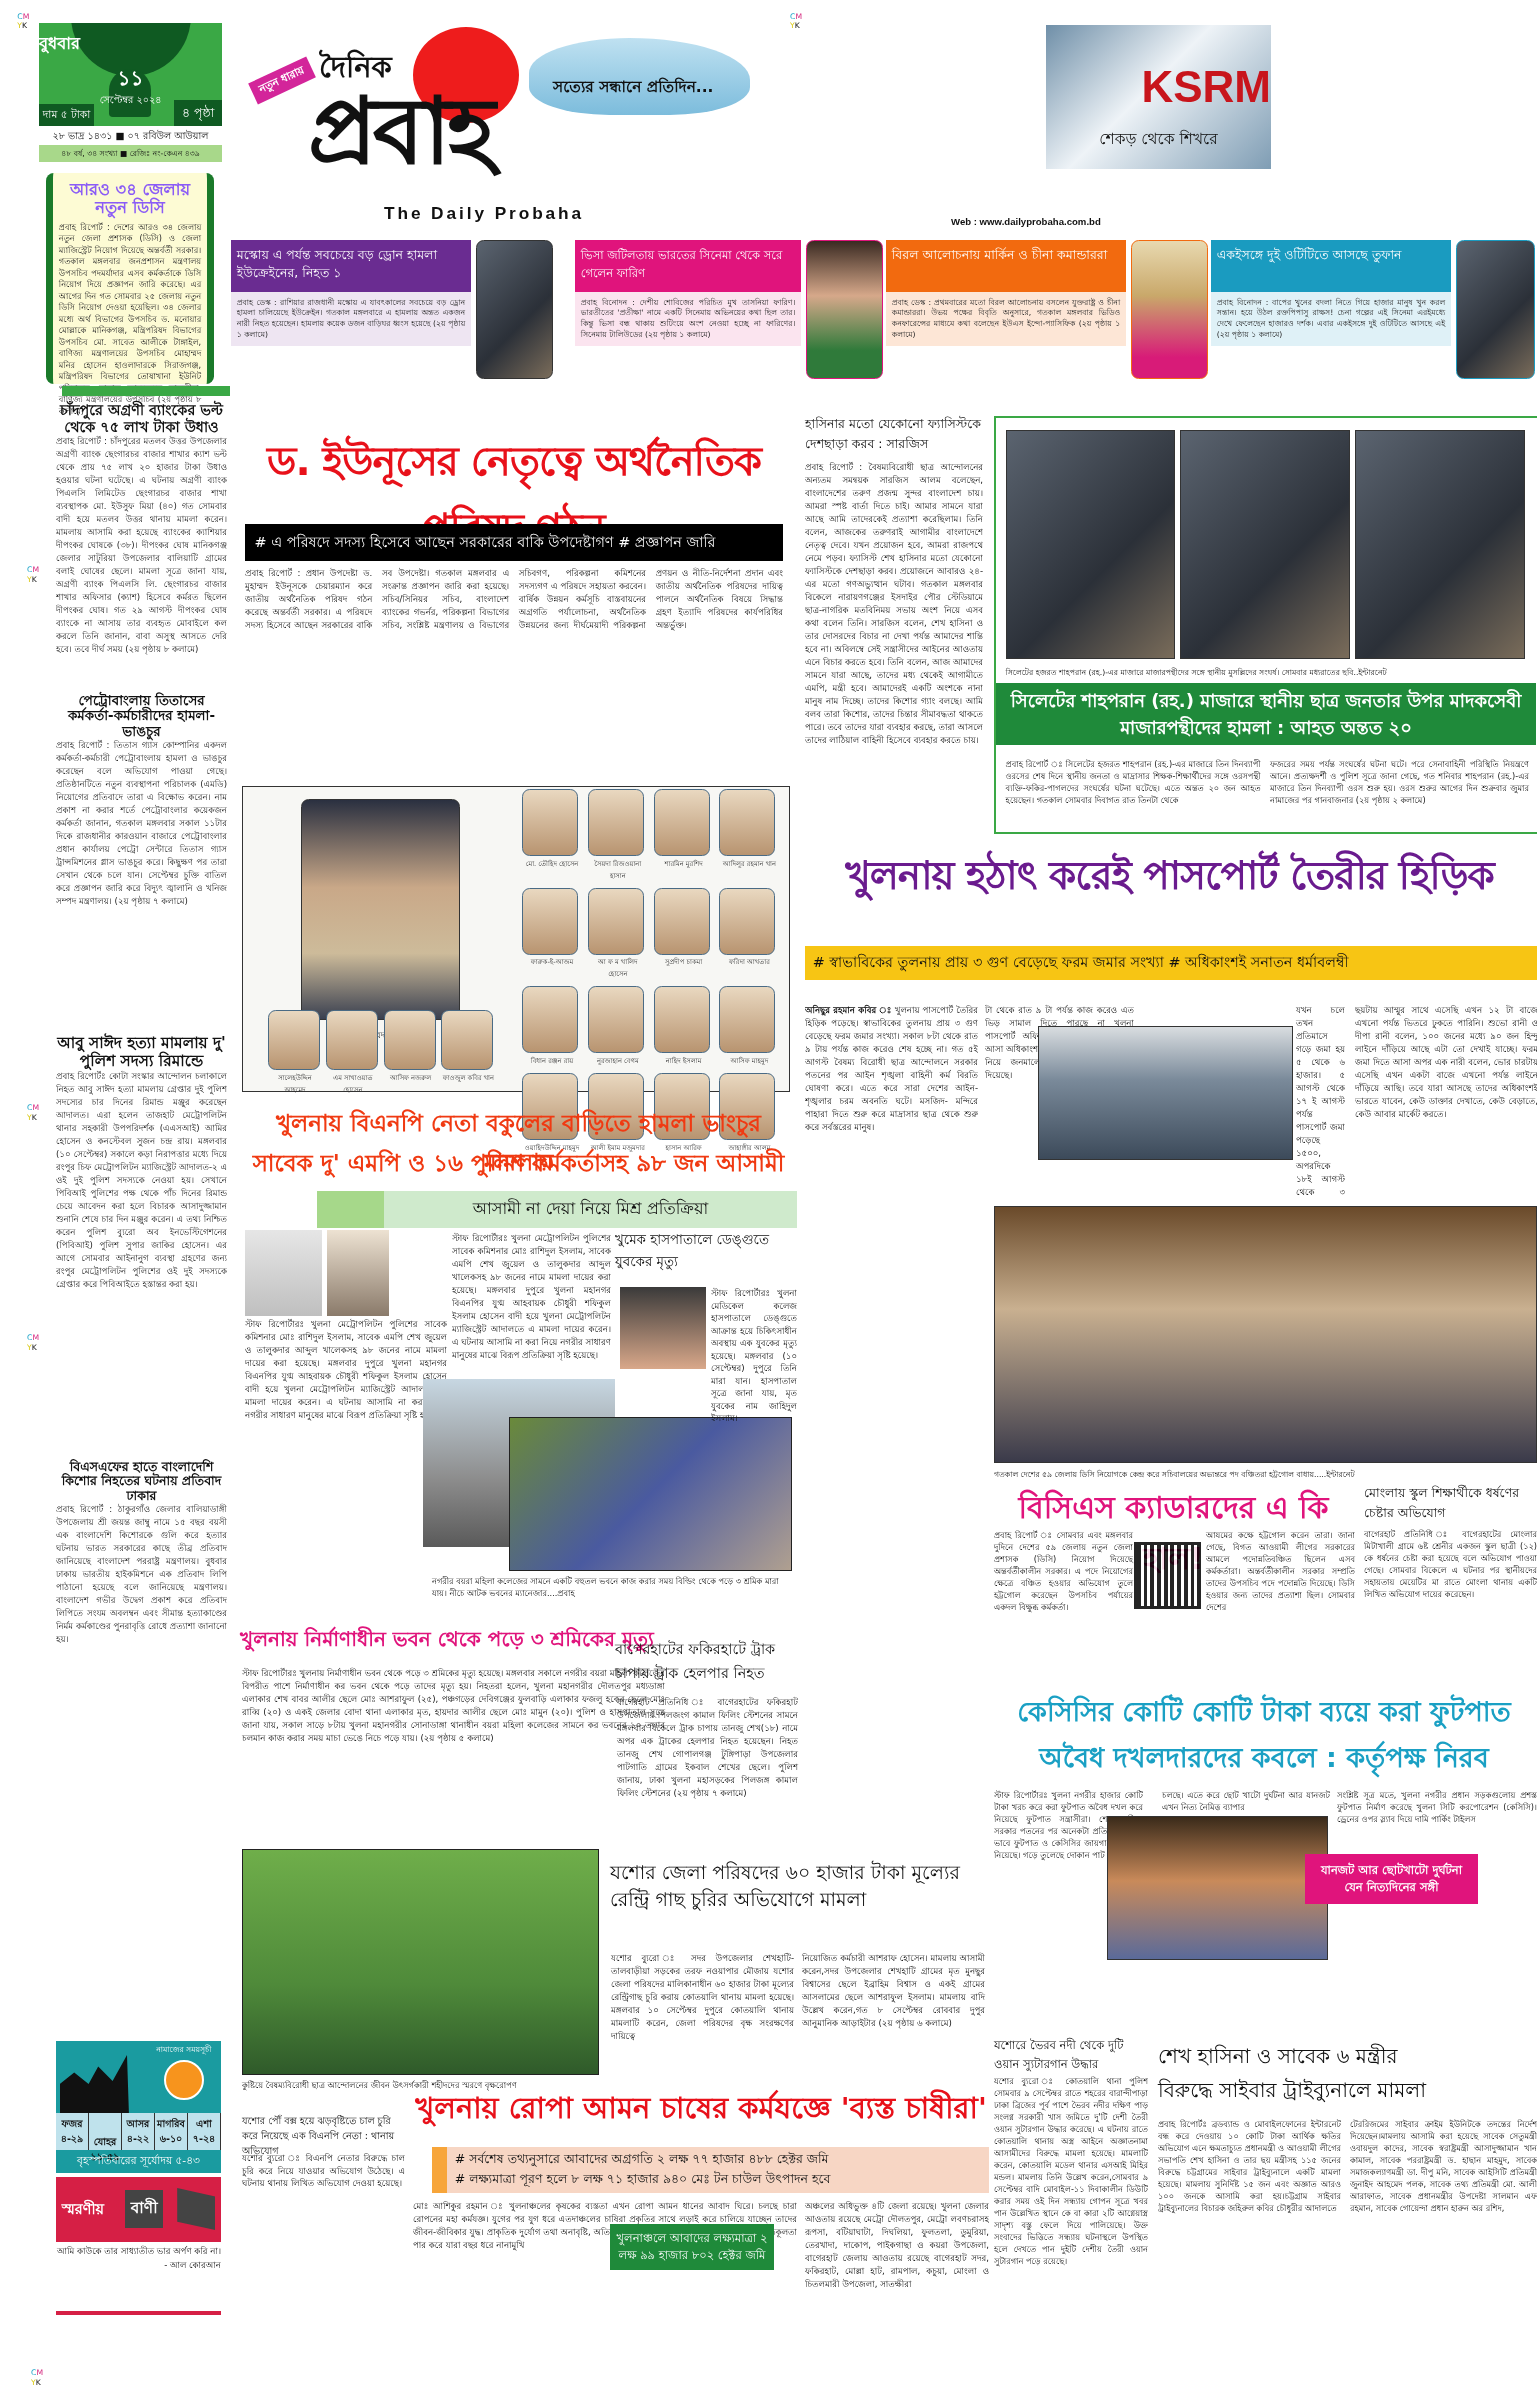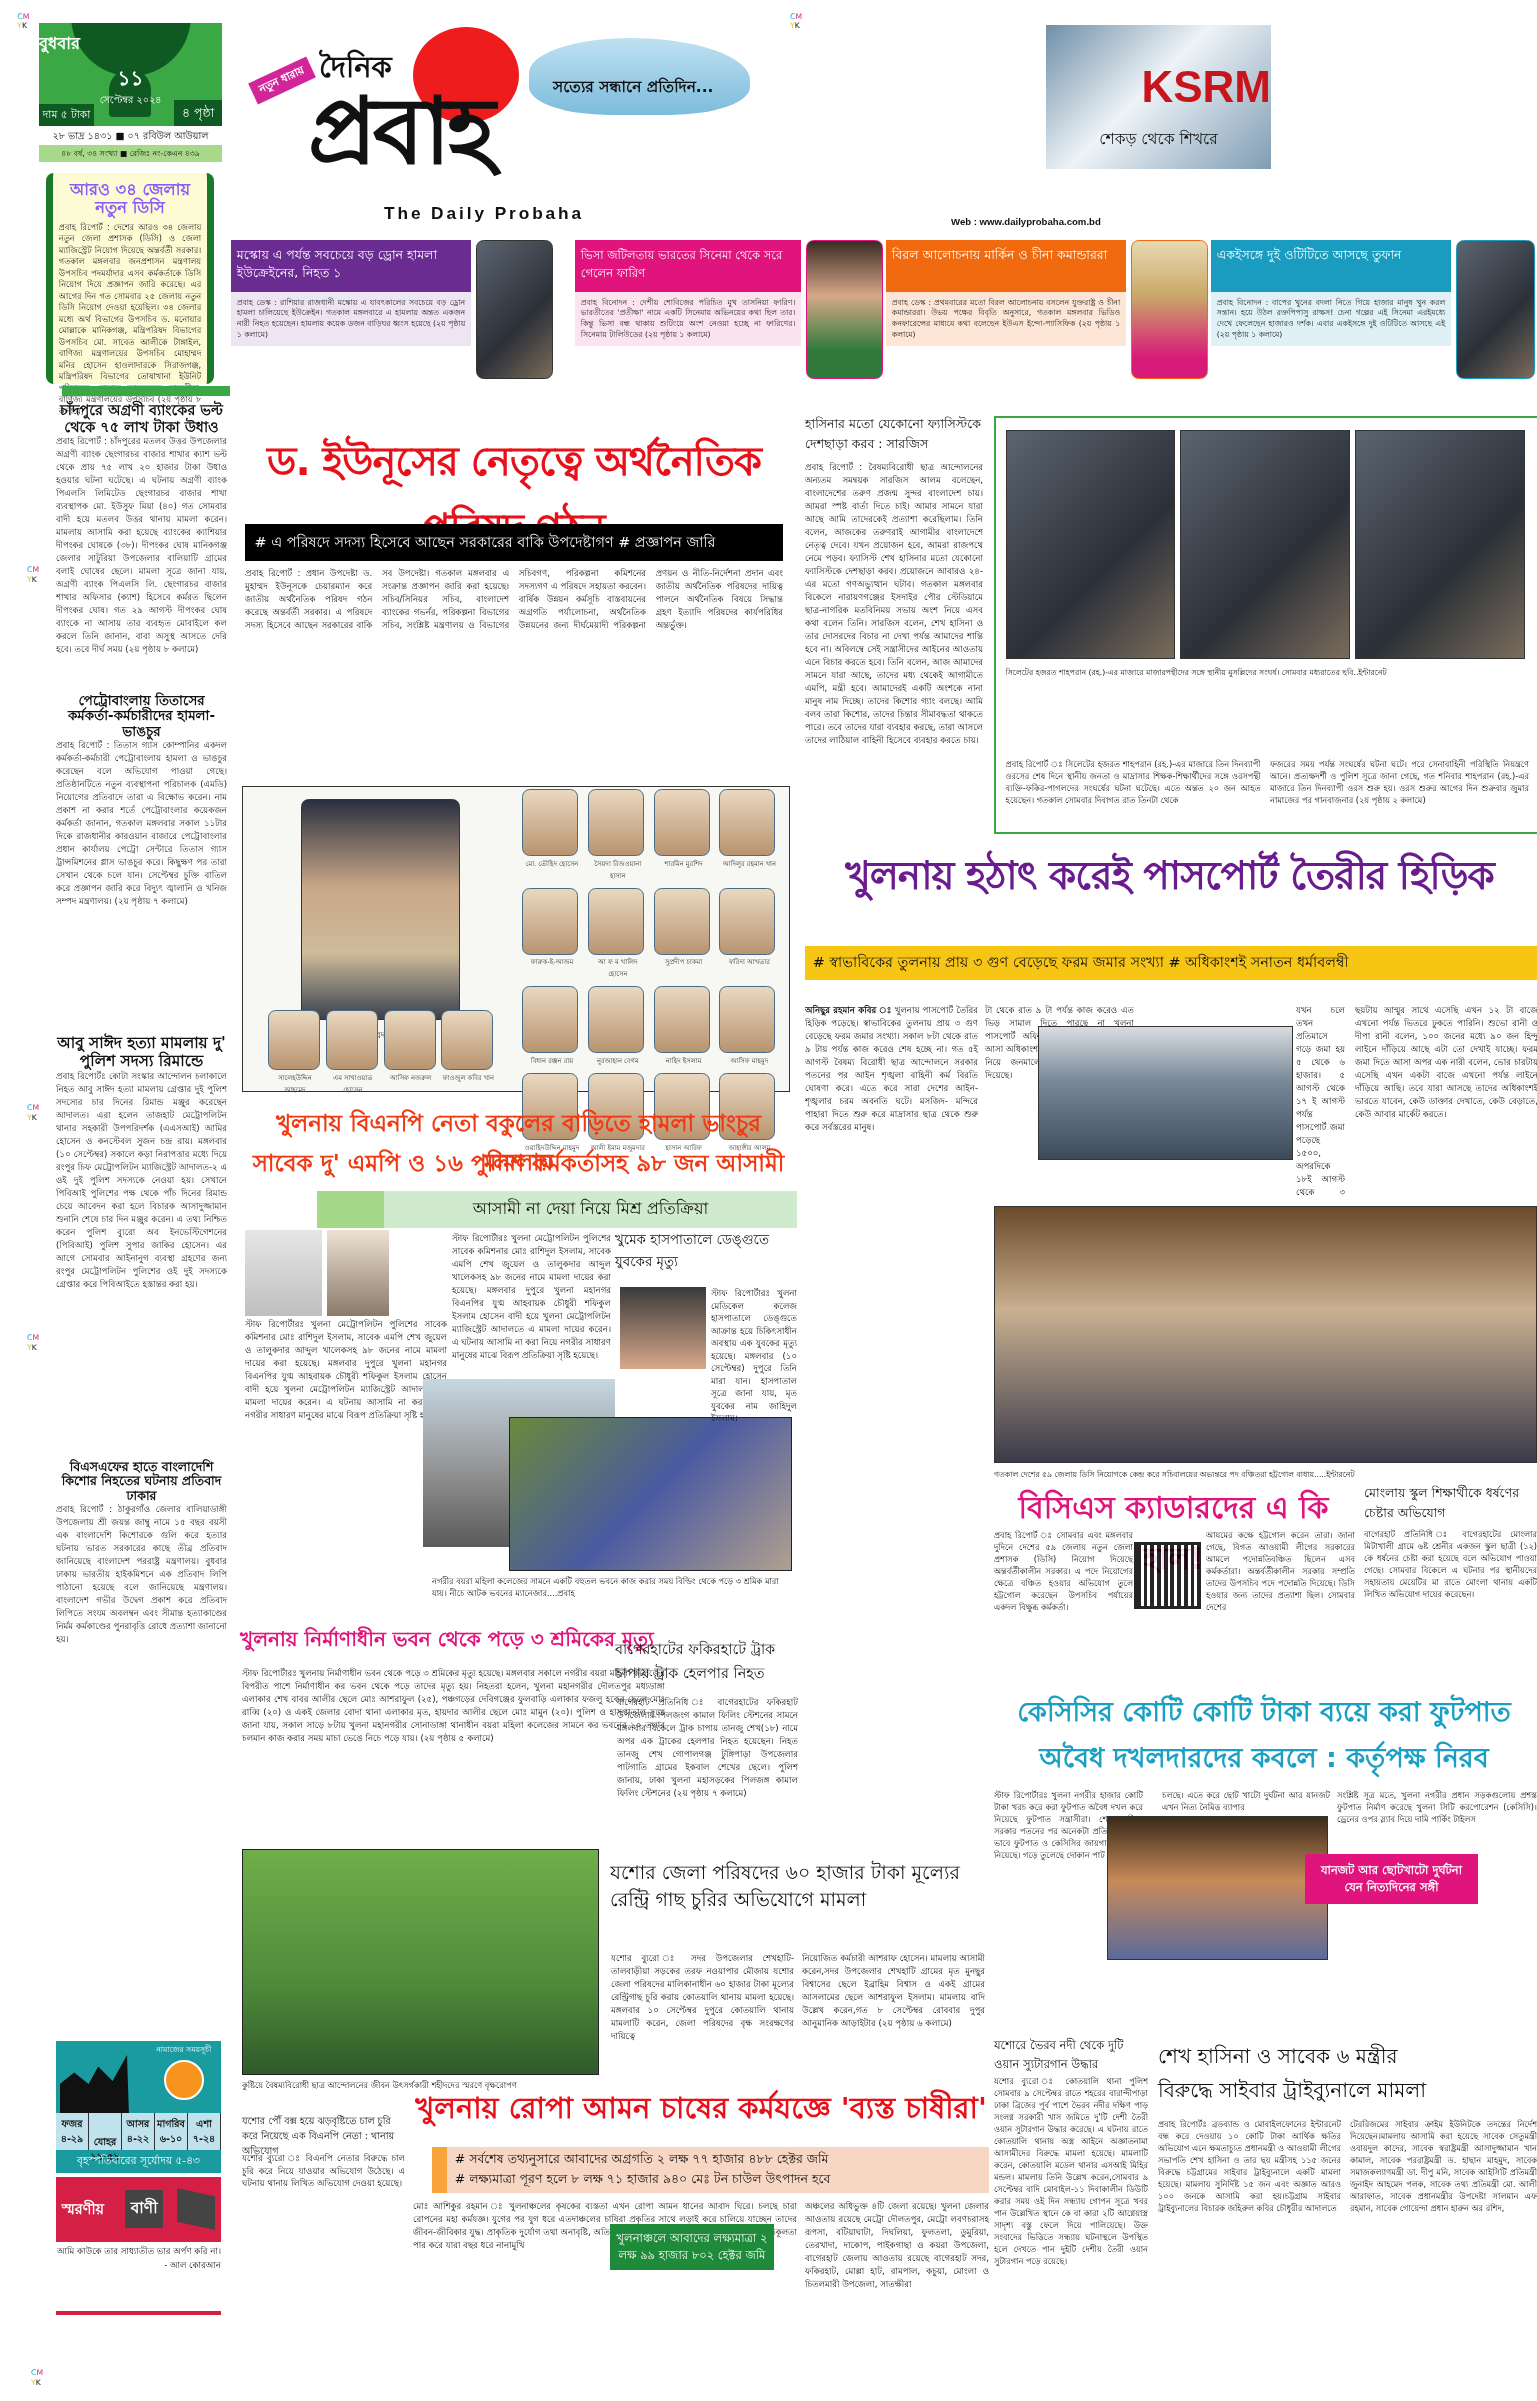--- a/index.html
+++ b/index.html
@@ -233,20 +233,21 @@
 <div class="abs" style="left:805px;top:415px;width:178px;font-size:12.5px">হাসিনার মতো যেকোনো ফ্যাসিস্টকে দেশছাড়া করব : সারজিস</div>
 <div class="abs" style="left:805px;top:461px;width:178px;font-size:8.6px;line-height:13px;text-align:justify;height:367px;overflow:hidden">প্রবাহ রিপোর্ট : বৈষম্যবিরোধী ছাত্র আন্দোলনের অন্যতম সমন্বয়ক সারজিস আলম বলেছেন, বাংলাদেশের তরুণ প্রজন্ম সুন্দর বাংলাদেশ চায়। আমরা স্পষ্ট বার্তা দিতে চাই। আমার সামনে যারা আছে আমি তাদেরকেই প্রত্যাশা করেছিলাম। তিনি বলেন, আজকের তরুণরাই আগামীর বাংলাদেশে নেতৃত্ব দেবে। যখন প্রয়োজন হবে, আমরা রাজপথে নেমে পড়ব। ফ্যাসিস্ট শেখ হাসিনার মতো যেকোনো ফ্যাসিস্টকে দেশছাড়া করব। প্রয়োজনে আবারও ২৪-এর মতো গণঅভ্যুত্থান ঘটাব। গতকাল মঙ্গলবার বিকেলে নারায়ণগঞ্জের ইসদাইর পৌর স্টেডিয়ামে ছাত্র-নাগরিক মতবিনিময় সভায় অংশ নিয়ে এসব কথা বলেন তিনি। সারজিস বলেন, শেখ হাসিনা ও তার দোসরদের বিচার না দেখা পর্যন্ত আমাদের শান্তি হবে না। অবিলম্বে সেই সন্ত্রাসীদের আইনের আওতায় এনে বিচার করতে হবে। তিনি বলেন, আজ আমাদের সামনে যারা আছে, তাদের মধ্য থেকেই আগামীতে এমপি, মন্ত্রী হবে। আমাদেরই একটি অংশকে নানা মানুষ নাম দিচ্ছে। তাদের কিশোর গ্যাং বলছে। আমি বলব তারা কিশোর, তাদের চিন্তার সীমাবদ্ধতা থাকতে পারে। তবে তাদের যারা ব্যবহার করছে, তারা আসলে তাদের লাঠিয়াল বাহিনী হিসেবে ব্যবহার করতে চায়।</div>
 
 <div class="abs" style="left:994px;top:416px;width:543px;height:418px;border-left:2.9px solid #3aa845;border-top:2.9px solid #3aa845;border-bottom:2.9px solid #3aa845">
   <div style="position:absolute;left:9.6px;top:11.5px;width:519px;height:229px;display:flex;gap:4.8px">
     <div class="photo" style="flex:1"></div>
     <div class="photo" style="flex:1"></div>
     <div class="photo" style="flex:1"></div>
   </div>
   <div style="position:absolute;left:9.6px;top:248px;width:524px;font-size:7.7px">সিলেটের হজরত শাহপরান (রহ.)-এর মাজারে মাজারপন্থীদের সঙ্গে স্থানীয় মুসল্লিদের সংঘর্ষ। সোমবার মধ্যরাতের ছবি..ইন্টারনেট</div>
+  <div style="position:absolute;left:0;top:265px;width:540px;background:#1f8a3a;color:#fff;font-size:18px;font-weight:bold;text-align:center;padding:3.8px;line-height:27px">সিলেটের শাহপরান (রহ.) মাজারে স্থানীয় ছাত্র জনতার উপর মাদকসেবী মাজারপন্থীদের হামলা : আহত অন্তত ২০</div>
   <div style="position:absolute;left:9.6px;top:340px;width:255px;font-size:8.2px;line-height:12px;text-align:justify">প্রবাহ রিপোর্ট ঃ সিলেটের হজরত শাহপরান (রহ.)-এর মাজারে তিন দিনব্যাপী ওরসের শেষ দিনে স্থানীয় জনতা ও মাদ্রাসার শিক্ষক-শিক্ষার্থীদের সঙ্গে ওরসপন্থী ব্যক্তি-ফকির-পাগলদের সংঘর্ষের ঘটনা ঘটেছে। এতে অন্তত ২০ জন আহত হয়েছেন। গতকাল সোমবার দিবাগত রাত তিনটা থেকে</div>
   <div style="position:absolute;left:274px;top:340px;width:259px;font-size:8.2px;line-height:12px;text-align:justify">ফজরের সময় পর্যন্ত সংঘর্ষের ঘটনা ঘটে। পরে সেনাবাহিনী পরিস্থিতি নিয়ন্ত্রণে আনে। প্রত্যক্ষদর্শী ও পুলিশ সূত্রে জানা গেছে, গত শনিবার শাহপরান (রহ.)-এর মাজারে তিন দিনব্যাপী ওরস শুরু হয়। ওরস শুরুর আগের দিন শুক্রবার জুমার নামাজের পর গানবাজনার (২য় পৃষ্ঠায় ২ কলামে)</div>
 </div>
 
 <div class="abs" style="left:802px;top:845px;width:735px;text-align:center;font-size:39px;font-weight:bold;color:#6a1b8e;letter-spacing:-1px">খুলনায় হঠাৎ করেই পাসপোর্ট তৈরীর হিড়িক</div>
 <div class="abs" style="left:805px;top:946px;width:732px;background:#f7c514;font-size:14.4px;padding:4.8px 7.7px"># স্বাভাবিকের তুলনায় প্রায় ৩ গুণ বেড়েছে ফরম জমার সংখ্যা # অধিকাংশই সনাতন ধর্মাবলম্বী</div>
 <div class="abs" style="left:805px;top:1004px;width:173px;font-size:8.6px;line-height:13px;text-align:justify;height:192px;overflow:hidden"><b>অনিছুর রহমান কবির ঃ</b> <span>খুলনায় পাসপোর্ট তৈরির হিড়িক পড়েছে। স্বাভাবিকের তুলনায় প্রায় ৩ গুণ বেড়েছে ফরম জমার সংখ্যা। সকাল ৮টা থেকে রাত ৯ টায় পর্যন্ত কাজ করেও শেষ হচ্ছে না। গত ৫ই আগস্ট বৈষম্য বিরোধী ছাত্র আন্দোলনে সরকার পতনের পর আইন শৃঙ্খলা বাহিনী কর্ম বিরতি ঘোষণা করে। এতে করে সারা দেশের আইন-শৃঙ্খলার চরম অবনতি ঘটে। মসজিদ- মন্দিরে পাহারা দিতে শুরু করে মাদ্রাসার ছাত্র থেকে শুরু করে সর্বস্তরের মানুষ।</span></div>
 <div class="abs" style="left:985px;top:1004px;width:149px;font-size:8.6px;line-height:13px;text-align:justify;height:192px;overflow:hidden">টা থেকে রাত ৯ টা পর্যন্ত কাজ করেও এত ভিড় সামাল দিতে পারছে না খুলনা পাসপোর্ট অফিস। তবে পাসপোর্ট করতে আসা অধিকাংশই সনাতন ধর্মাবলম্বী, আর এ নিয়ে জনমালের নানা কৌতুহল দেখা দিয়েছে।</div>
 <div class="abs photo" style="left:1038px;top:1026px;width:255px;height:134px;background:linear-gradient(#d9dde0,#7a8a9a 40%,#3c4a5a)"></div>
 <div class="abs" style="left:1186px;top:1004px;width:159px;font-size:8.6px;line-height:13px;text-align:justify;padding-left:110px;height:192px;overflow:hidden">যখন চলে তখন প্রতিমাসে গড়ে জমা হয় ৫ থেকে ৬ হাজার। ৫ আগস্ট থেকে ১৭ ই আগস্ট পর্যন্ত পাসপোর্ট জমা পড়েছে ১৫০০, অপরদিকে ১৮ই আগস্ট থেকে ৩ আগস্ট পর্যন্ত জমা হয়েছে প্রায় ৯ হাজার।</div>

